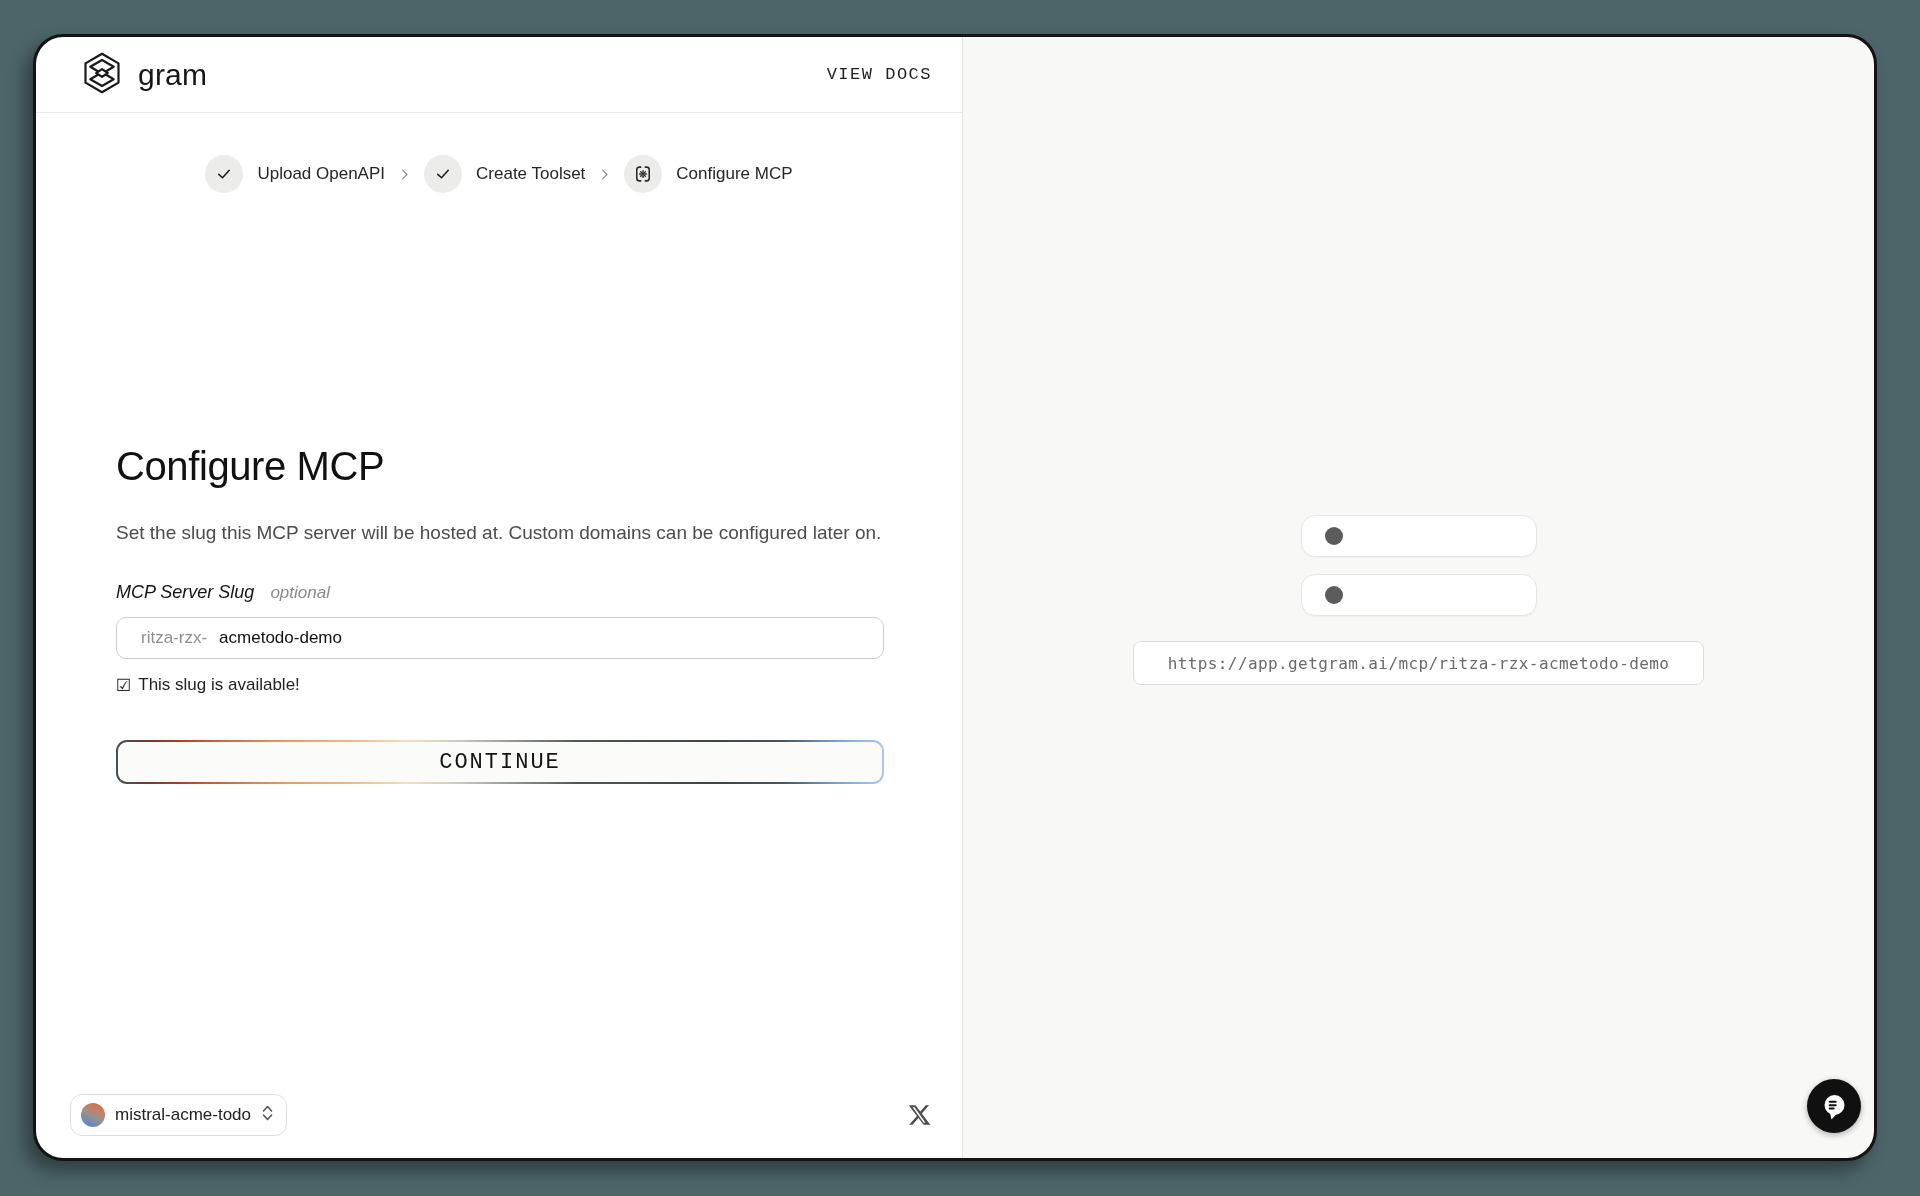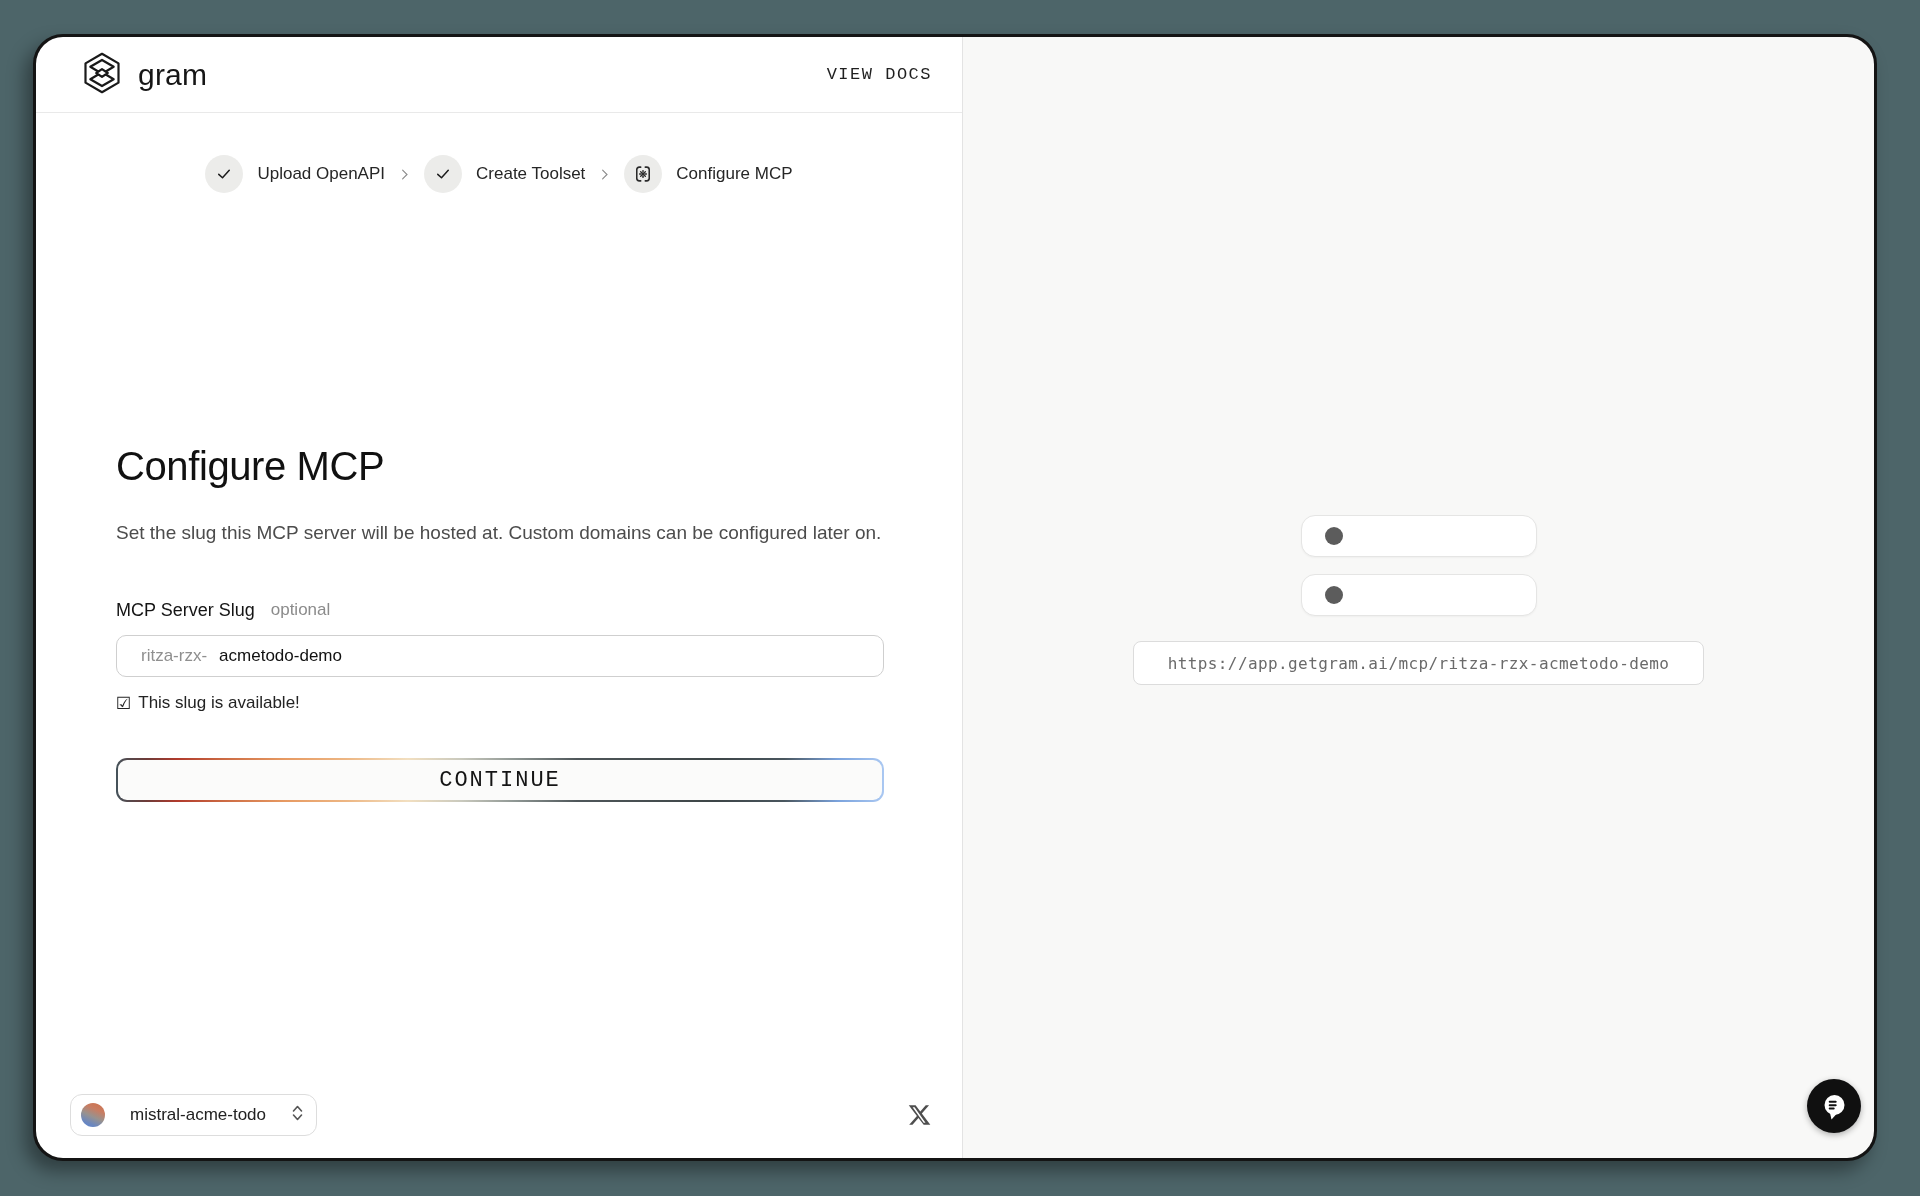--- a/index.html
+++ b/index.html
@@ -45,21 +45,21 @@
   .step-circle {
     width:38px; height:38px; border-radius:50%;
     background:#ececea;
     display:flex; align-items:center; justify-content:center;
   }
   .step-label { font-size:17px; color:#262626; }
   .step-sep { display:flex; align-items:center; }
   .content { margin:251px 0 0 80px; width:768px; }
   .page-title { font-size:40px; font-weight:500; color:#111; letter-spacing:-.4px; }
   .page-subtitle { margin-top:33px; font-size:19px; color:#4c4c4c; }
-  .field-head { margin-top:56px; display:flex; align-items:flex-start; gap:16px; }
+  .field-head { margin-top:38px; display:flex; align-items:flex-end; gap:16px;font-style:italic; }
   .field-label { font-size:18px; color:#141414; }
   .field-optional { font-size:17px; color:#8b8b8b; }
   .slug-input {
     margin-top:14px; width:100%; height:42px;
     border:1px solid #cfcfcf; border-radius:10px;
     background:#fff;
     display:flex; align-items:center; padding:0 24px;
     font-size:17px; cursor:text;
   }
   .slug-prefix { color:#8f8f8f; }
@@ -84,21 +84,21 @@
     font-size:22px; letter-spacing:2px; color:#141414;
   }
   .left-footer {
     margin-top:auto;
     display:flex; align-items:center; justify-content:space-between;
     padding:0 30px 22px 34px;
   }
   .project-select {
     height:42px; border:1px solid #dddddd; border-radius:12px;
     background:#fff; cursor:pointer;
-    display:flex; align-items:center; gap:25px; padding:0 12px 0 10px;
+    display:flex; align-items:center; gap:10px; padding:0 12px 0 10px;
     font-size:17px; color:#222;
   }
   .avatar {
     width:24px; height:24px; border-radius:50%;
     background:linear-gradient(205deg,#cd7350 8%,#c97d62 30%,#98928f 55%,#6c87bd 78%,#5e84cf 95%);
   }
   .x-link { cursor:pointer; display:flex; align-items:center; }
   
   .right-pane {
     flex:1; position:relative;

